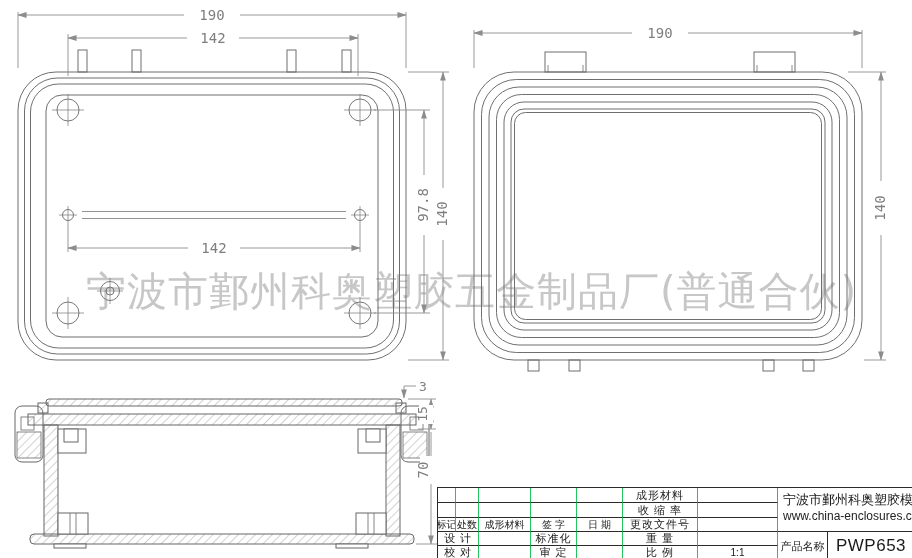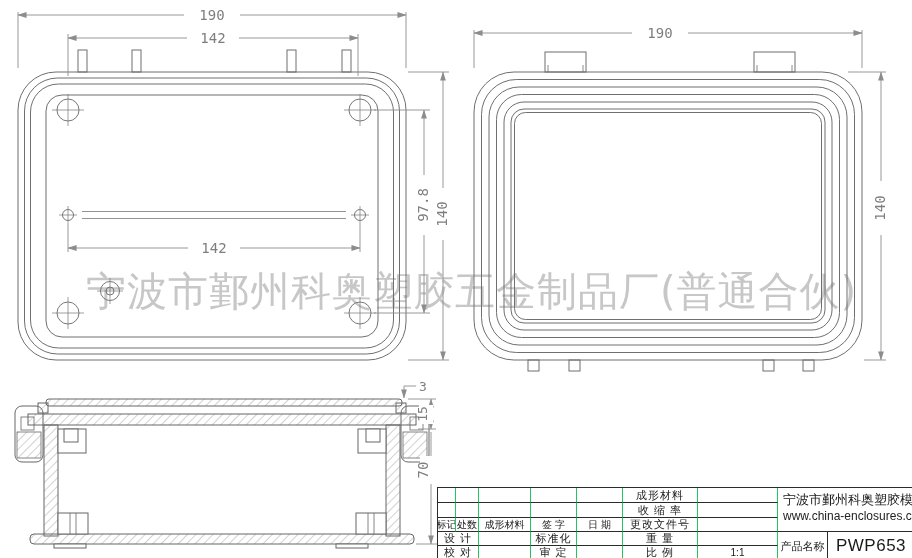--- a/index.html
+++ b/index.html
@@ -15,21 +15,21 @@
   .tblock{position:absolute;left:437px;top:487px;width:476px;height:72px;z-index:3;
           background:#fff;border-left:1px solid #2b2b2b;border-top:1px solid #2b2b2b;
           color:#1a1a1a;}
   .tblA{position:absolute;left:0;top:0;display:grid;
         grid-template-columns:18px 23px 52px 46px 46px 75px 80px;
         grid-template-rows:15px 15px 14px 14px 14px;}
   .c{border-right:1px solid #22c55e;border-bottom:1px solid #2b2b2b;
      display:flex;align-items:center;justify-content:center;
      font-size:10px;white-space:nowrap;overflow:hidden;box-sizing:border-box;}
   .c.big{font-size:11px;letter-spacing:1px;}
-  .span2{grid-column:span 2;}
+  .span2{grid-column:span 2;font-family:Liberation Serif, serif;}
   .tblB{position:absolute;left:340px;top:0;width:136px;height:72px;box-sizing:border-box;}
   .company{height:44px;border-bottom:1px solid #2b2b2b;box-sizing:border-box;
            padding:3px 0 0 5px;overflow:hidden;}
   .company .l1{font-size:13px;white-space:nowrap;}
   .company .l2{font-size:12px;white-space:nowrap;color:#222;}
   .prodrow{display:flex;height:28px;}
   .prodlabel{width:50px;border-right:1px solid #2b2b2b;box-sizing:border-box;
              display:flex;align-items:center;justify-content:center;font-size:11px;}
   .prodvalue{flex:1;display:flex;align-items:center;justify-content:center;
              font-size:17px;letter-spacing:0.5px;font-family:"Liberation Sans",sans-serif;}

